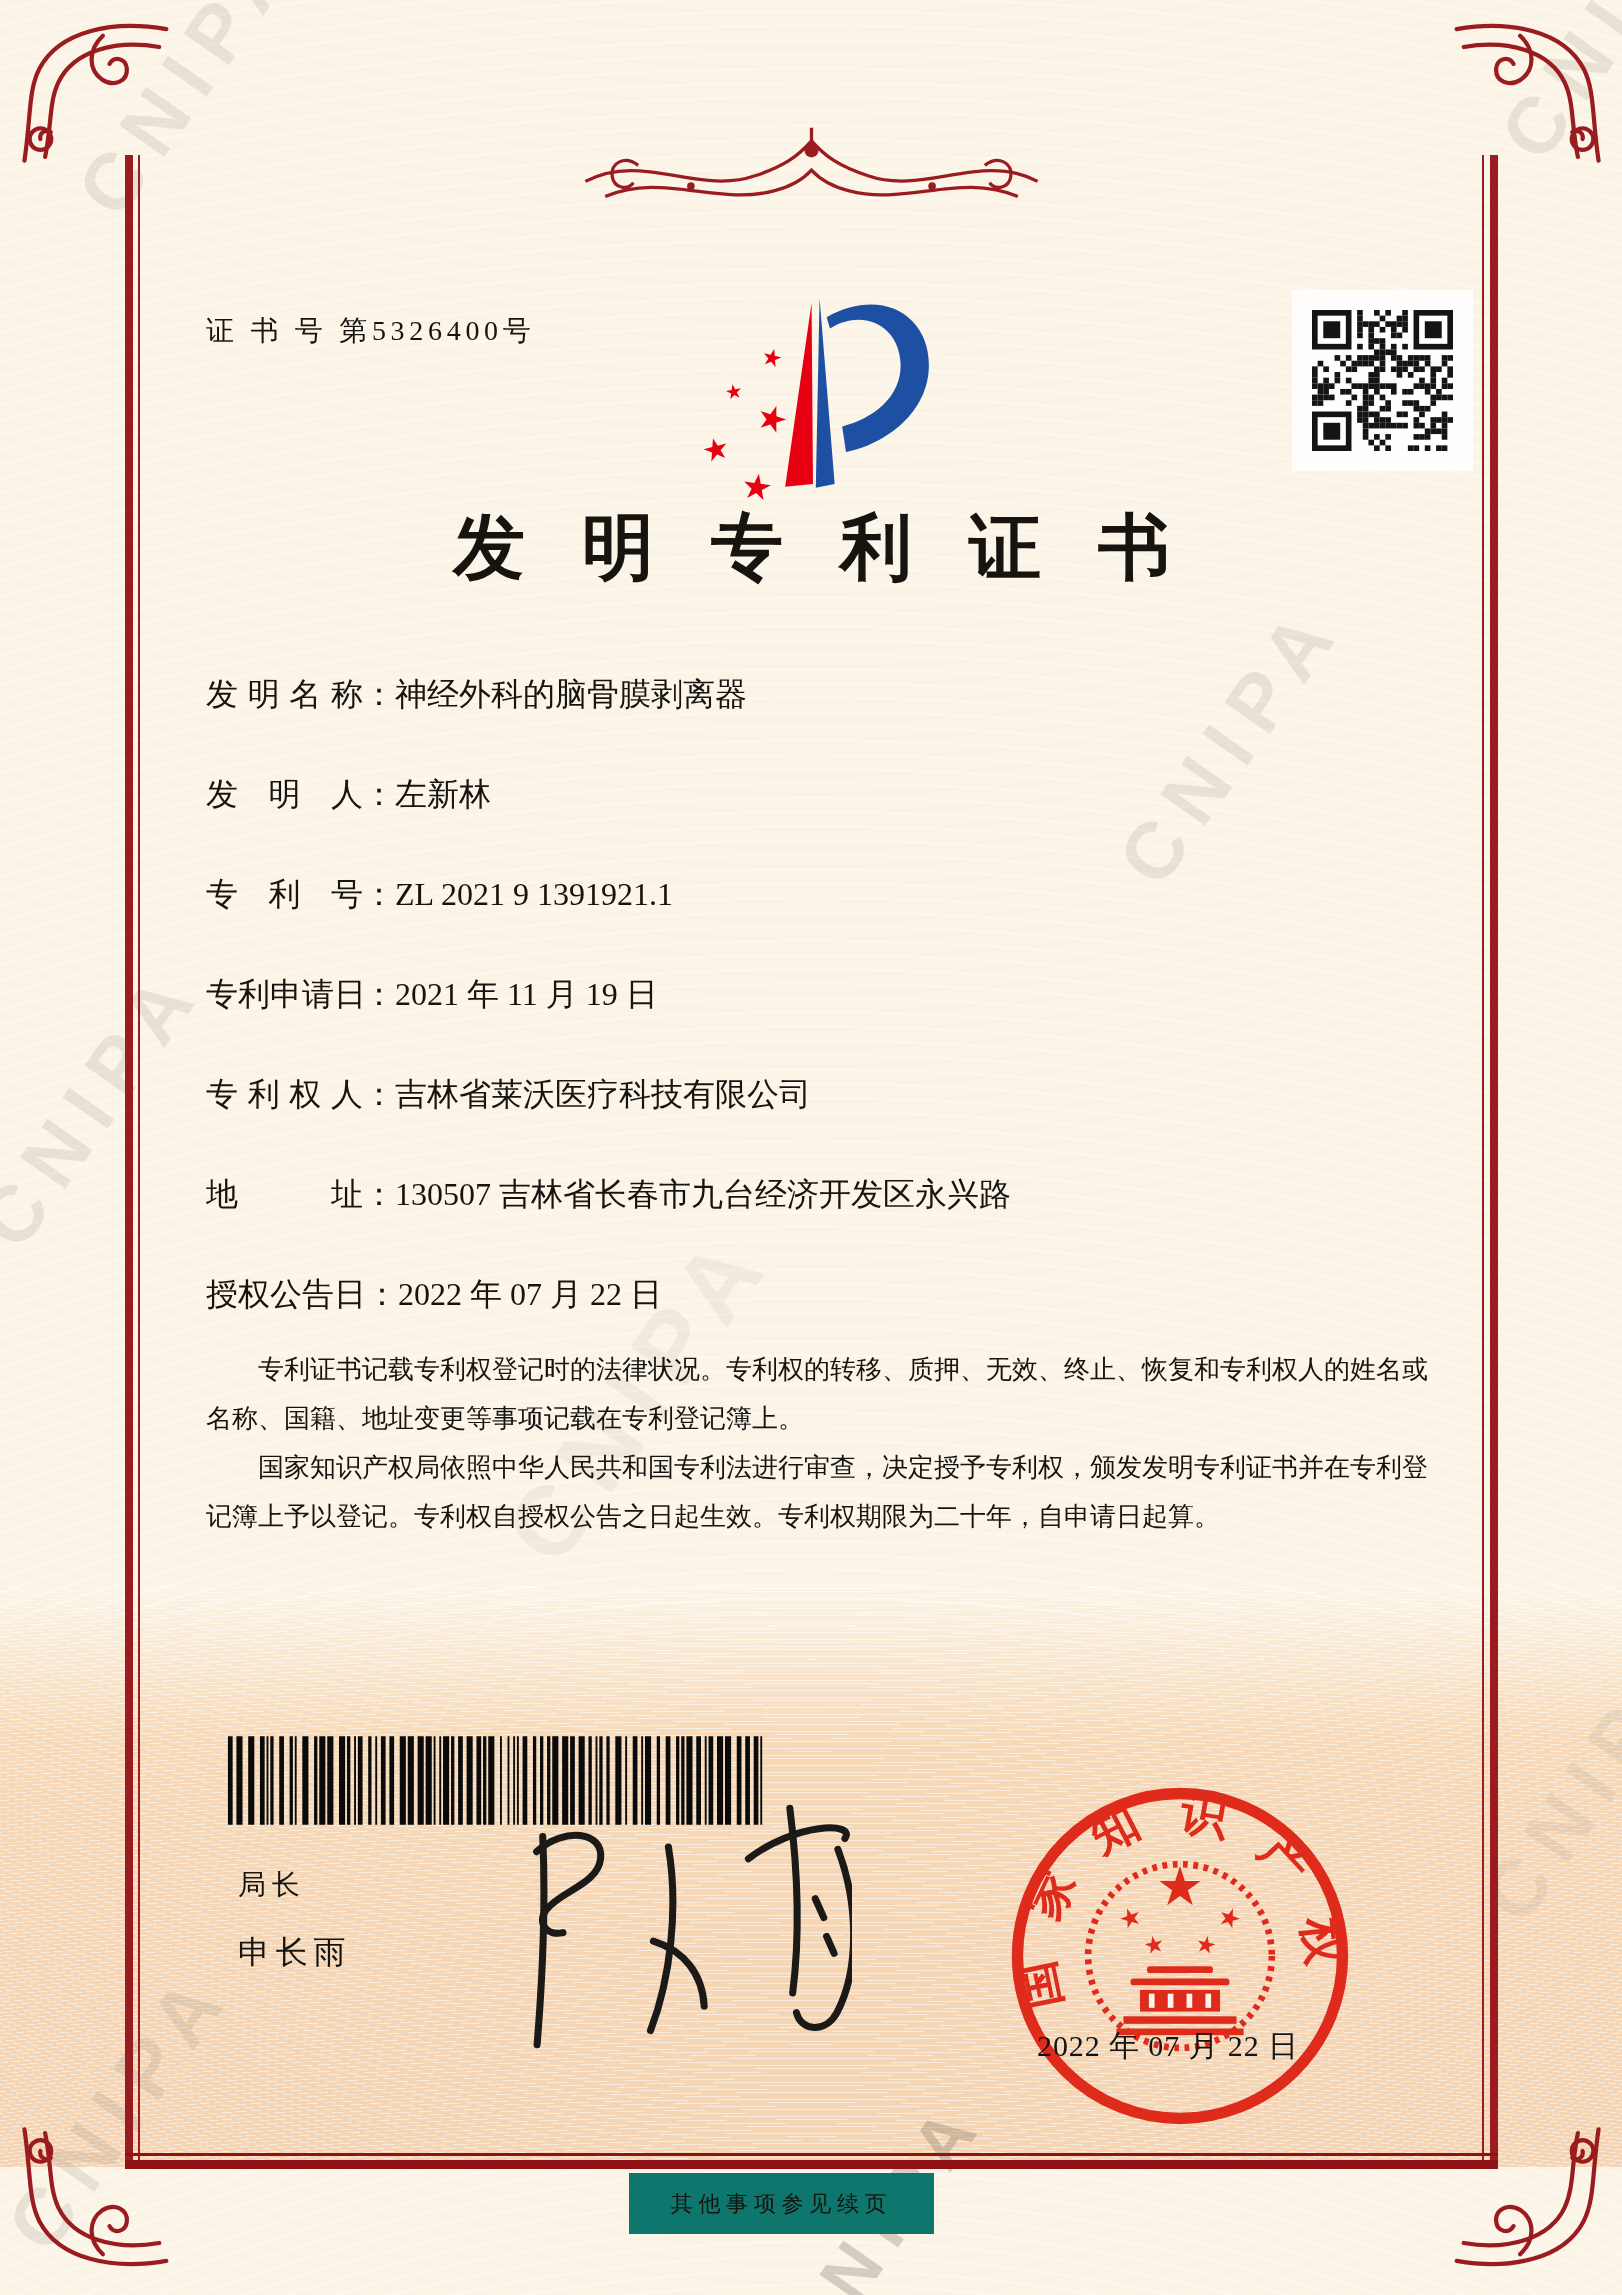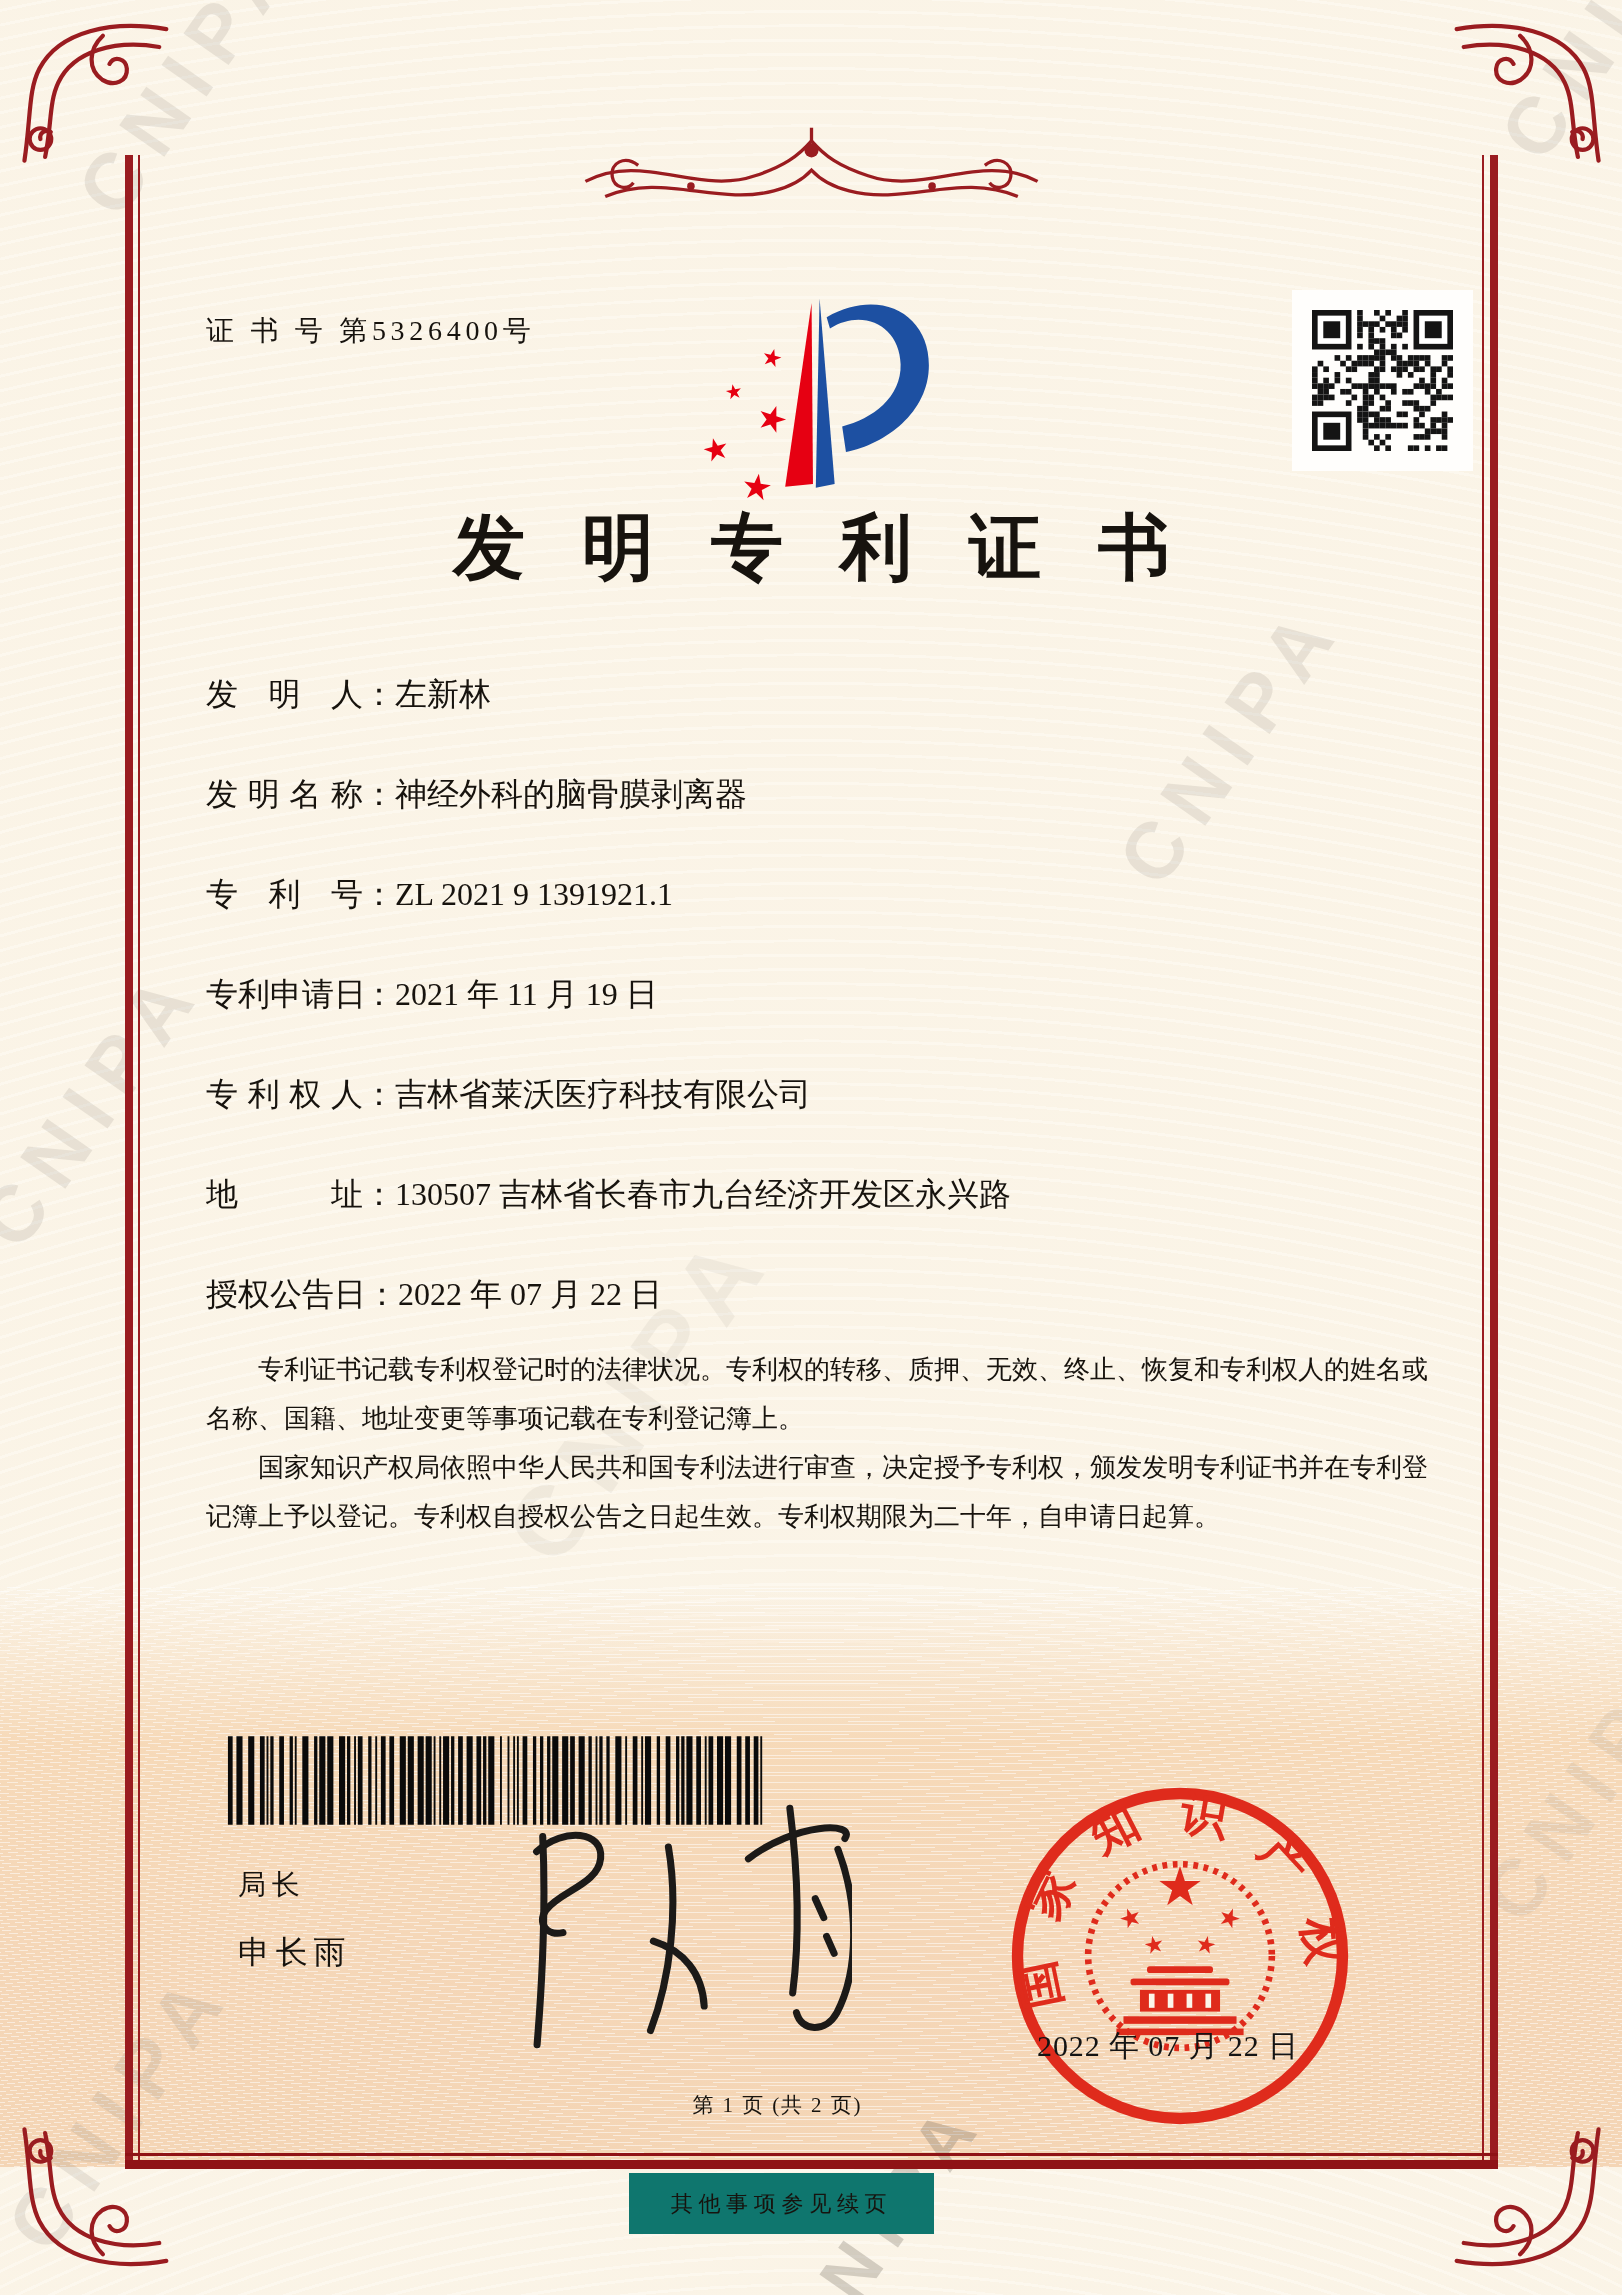--- a/index.html
+++ b/index.html
@@ -388,24 +388,24 @@
         <rect x="0" y="216" width="84" height="84" fill="#141414"></rect>
         <rect x="12" y="228" width="60" height="60" fill="#fff"></rect>
         <rect x="24" y="240" width="36" height="36" fill="#141414"></rect>
       </svg>
   </div>
 
   <div class="title"><span>发明专利证书</span></div>
 
   <div class="fields">
     <div class="field">
+      <span class="flabel">发明名称</span><span>：</span><span>神经外科的脑骨膜剥离器</span>
+    </div>
+    <div class="field">
       <span class="flabel">发明人</span><span>：</span><span>左新林</span>
-    </div>
-    <div class="field">
-      <span class="flabel">发明名称</span><span>：</span><span>神经外科的脑骨膜剥离器</span>
     </div>
     <div class="field">
       <span class="flabel">专利号</span><span>：</span><span>ZL 2021 9 1391921.1</span>
     </div>
     <div class="field">
       <span class="flabel">专利申请日</span><span>：</span><span>2021 年 11 月 19 日</span>
     </div>
     <div class="field">
       <span class="flabel">专利权人</span><span>：</span><span>吉林省莱沃医疗科技有限公司</span>
     </div>
@@ -536,20 +536,19 @@
         <rect x="14" y="40" width="12" height="30"></rect>
         <rect x="54" y="40" width="12" height="30"></rect>
       </g>
       <rect x="-120" y="88" width="240" height="16"></rect>
       <rect x="-135" y="114" width="270" height="14"></rect>
     </g>
   </svg>
 
   <div class="seal-date">2022 年 07 月 22 日</div>
 
-  <div class="page-info">第 1 页 (共 2 页)</div>
 
   <div class="note-box">
     <span>其他事项参见续页</span>
   </div>
 
 </div>
 
 
 </body></html>

